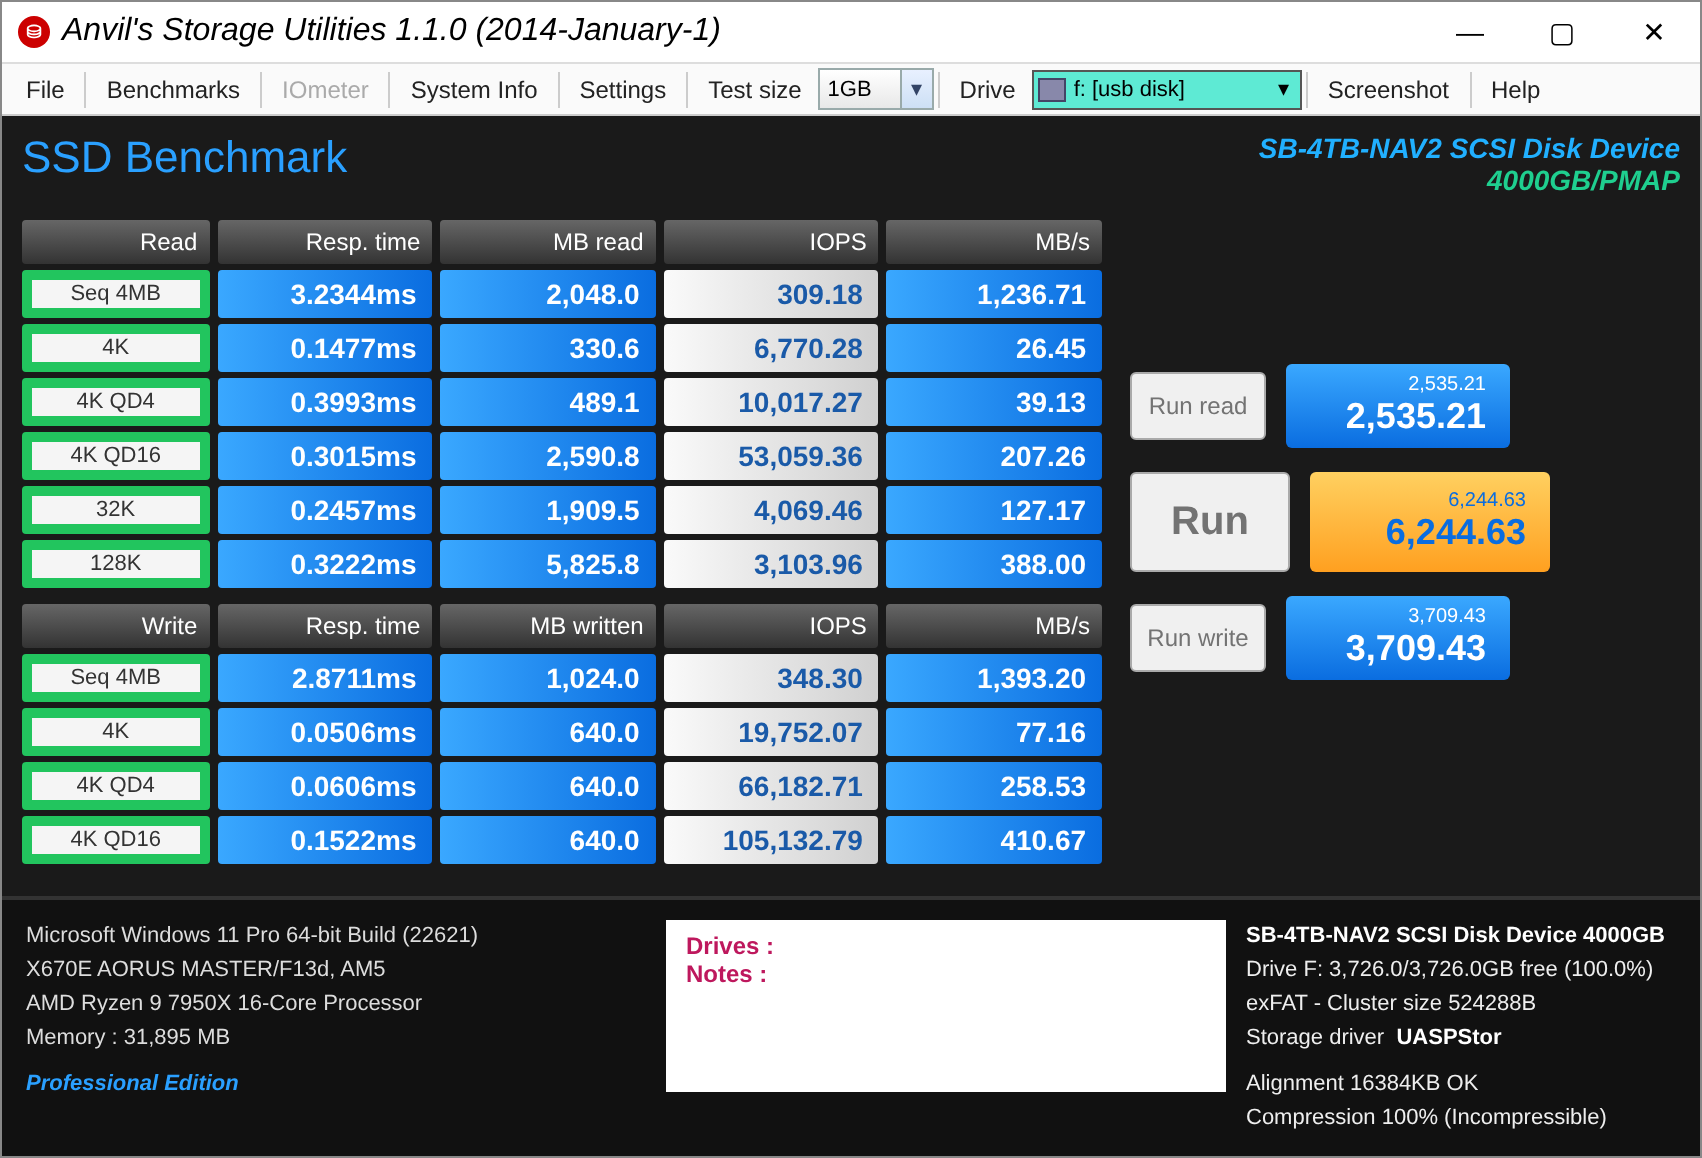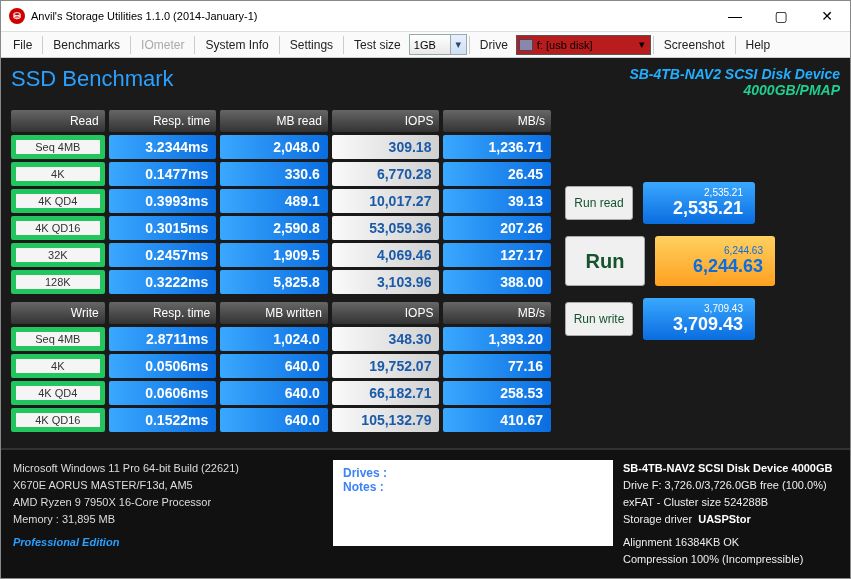--- a/index.html
+++ b/index.html
@@ -1,29 +1,29 @@
 <!DOCTYPE html>
 <html><head>
 <meta charset="utf-8">
 <style>
   * { box-sizing: border-box; margin: 0; padding: 0; }
   body { font-family: 'Segoe UI', Tahoma, sans-serif; font-size: 12px; background: #f0f0f0; width: 851px; height: 579px; overflow: hidden; }
   .window { width: 851px; height: 579px; background: #fff; border: 1px solid #888; display: flex; flex-direction: column; }
   .titlebar { height: 30px; display: flex; align-items: center; padding: 0 0 0 8px; }
   .titlebar-icon { width: 16px; height: 16px; background: #c00; border-radius: 50%; margin-right: 6px; display:flex;align-items:center;justify-content:center;color:#fff;font-size:9px;font-weight:bold;}
-  .titlebar-text { flex: 1; font-size: 11px; }
+  .titlebar-text { flex: 1; font-size: 16px; font-style: italic; }
   .winbtns { display: flex; }
   .winbtn { width: 46px; height: 30px; display: flex; align-items: center; justify-content: center; font-size: 14px; }
   .menubar { height: 28px; display: flex; align-items: center; border-top: 1px solid #ddd; border-bottom: 1px solid #ccc; padding: 0 4px; gap: 0; background: #fafafa; }
   .menuitem { padding: 4px 8px; font-size: 12px; color: #222; }
   .menuitem.disabled { color: #aaa; }
   .menusep { width: 1px; height: 18px; background: #ccc; margin: 0 2px; }
   .testsize-sel { height: 21px; background: linear-gradient(#fff,#e8e8e8); border: 1px solid #9aa; width: 58px; position: relative; display:flex;align-items:center;padding-left:4px;font-size:11px;}
   .testsize-sel .ts-arrow{position:absolute;right:0;top:0;bottom:0;width:16px;border-left:1px solid #9aa;background:linear-gradient(#e8f0ff,#cde0f5);display:flex;align-items:center;justify-content:center;color:#346;}
-  .drive-sel { height: 20px; border: 1px solid #555; background:#b91c1c; width: 135px; display:flex;align-items:center;padding-left:2px;font-size:11px;position:relative;}
+  .drive-sel { height: 20px; border: 1px solid #555; background:#5eead4; width: 135px; display:flex;align-items:center;padding-left:2px;font-size:11px;position:relative;}
   .drive-sel .dr-icon{width:14px;height:12px;background:#88a;margin-right:4px;border:1px solid #446;}
   .drive-sel .dr-arrow{position:absolute;right:0;top:0;bottom:0;width:16px;display:flex;align-items:center;justify-content:center;}
   .content { flex: 1; background: #1a1a1a; position: relative; padding: 8px 10px 8px 10px; color: #fff; }
   .pageheader { display:flex; justify-content:space-between; align-items:flex-start; margin-bottom: 12px;}
   .pagetitle { font-size: 22px; color: #2aa0ff; font-weight: normal; }
   .devinfo { text-align: right; font-size: 14px; color: #21b0ff; font-weight: bold; font-style: italic;}
   .devinfo2 { color: #1fcf8f; font-weight: bold; font-style: italic;}
   .main { display:flex; gap: 8px;}
   .left { width: 540px;}
   .right { flex:1; padding-left: 6px;}
@@ -33,32 +33,32 @@
   .rowlabel { width: 94px; background:#f5f5f5; color:#333; height:24px;display:flex;align-items:center;justify-content:center;font-size:11px;border:5px solid #22c55e;border-radius:2px;}
   .cell { height:24px; display:flex;align-items:center;justify-content:flex-end;padding-right:8px;font-size:14px;font-weight:bold;border-radius:2px;}
   .c-resp { width: 108px;}
   .c-mb { width: 108px;}
   .c-iops { width: 108px;}
   .c-mbs { width: 108px;}
   .blue { background: linear-gradient(90deg,#3aa8ff,#0a6de0); color:#fff;}
   .grey { background: linear-gradient(90deg,#fafafa,#d0d0d0); color:#1a5aa8;}
   .hdr-col { font-weight: normal;}
   .h-testlabel{width:94px}
-  .btn { background:#f0f0f0;border:1px solid #aaa;border-radius:3px;height:34px;display:flex;align-items:center;justify-content:center;font-size:12px;color:#14532d;}
+  .btn { background:#f0f0f0;border:1px solid #aaa;border-radius:3px;height:34px;display:flex;align-items:center;justify-content:center;font-size:12px;color:#737373;}
   .btn.big{height:50px;font-size:20px;font-weight:bold;width:80px;}
   .score{background:linear-gradient(#3aa8ff,#0a6de0);border-radius:3px;height:42px;width:112px;display:flex;flex-direction:column;align-items:flex-end;justify-content:center;padding-right:12px;color:#fff;}
   .score-sm{font-size:10px;line-height:10px;}
   .score-lg{font-size:18px;font-weight:bold;line-height:20px;}
   .score.total{background:linear-gradient(#ffd060,#ffa020);color:#0a6de0;height:50px;width:120px;}
   .score.total .score-sm{color:#0a6de0;}
   .right-row{display:flex;gap:10px;align-items:center;margin-bottom:12px;}
   .footer { background:#111; border-top:2px solid #333; padding:10px 12px; display:flex; gap:10px; font-size:11px; color:#ddd;}
   .sysinfo{width:310px;line-height:17px;}
   .sysinfo .edition{color:#2aa0ff;font-weight:bold;font-style:italic;margin-top:6px;}
-  .notes{background:#fff;color:#3b82f6;font-weight:bold;width:280px;height:86px;padding:6px 10px;font-size:12px;}
+  .notes{background:#fff;color:#be185d;font-weight:bold;width:280px;height:86px;padding:6px 10px;font-size:12px;}
   .storageinfo{flex:1;text-align:left;line-height:17px;color:#eee;}
   .storageinfo b{color:#fff;}
 </style>
 </head>
 <body>
 
 <div class="window">
   <div class="titlebar">
     <div class="titlebar-icon">⛁</div>
     <div class="titlebar-text">Anvil's Storage Utilities 1.1.0 (2014-January-1)</div>

